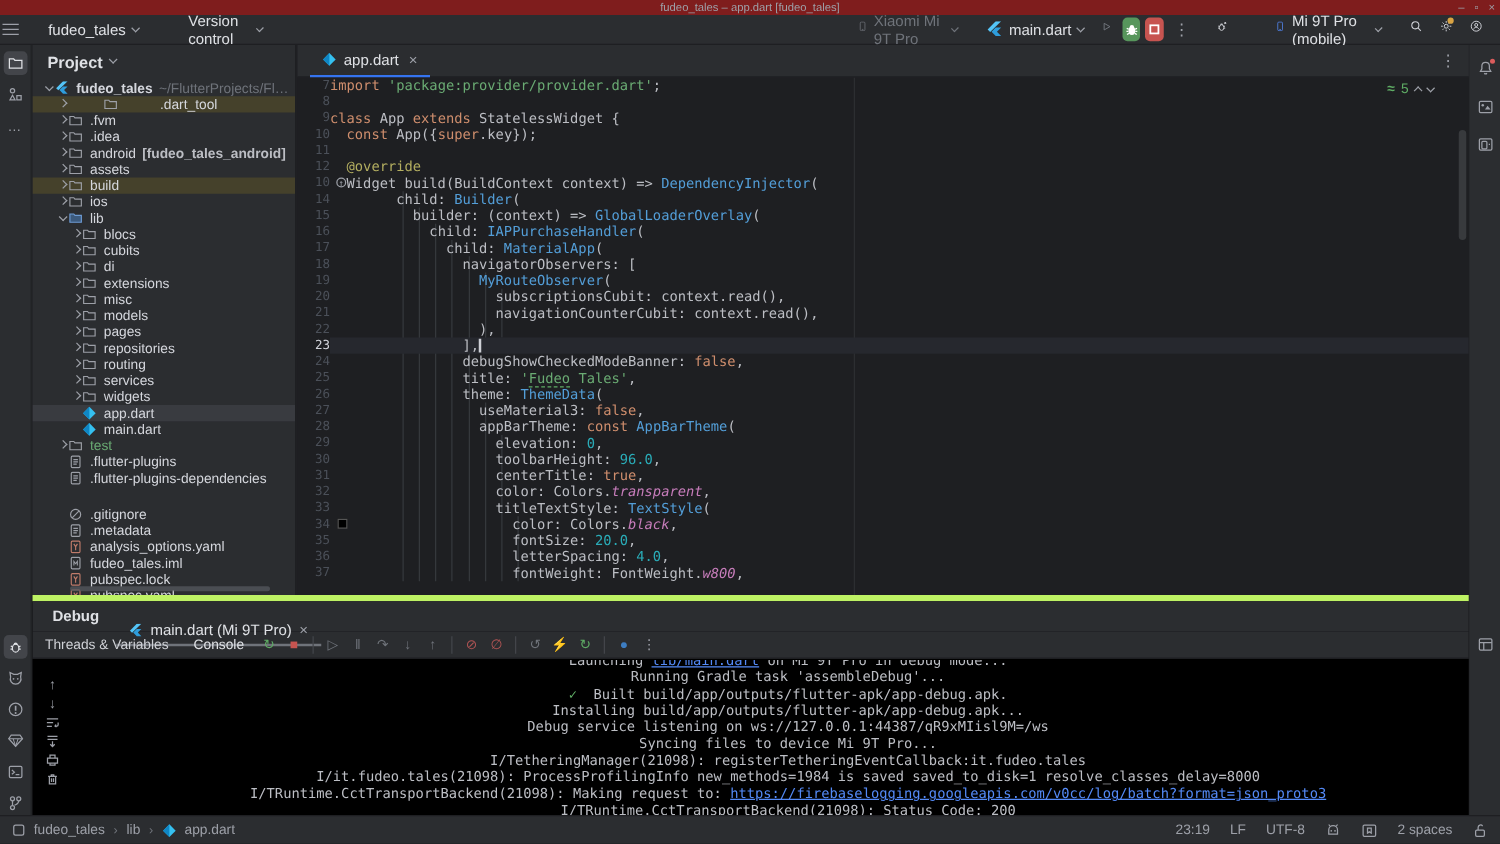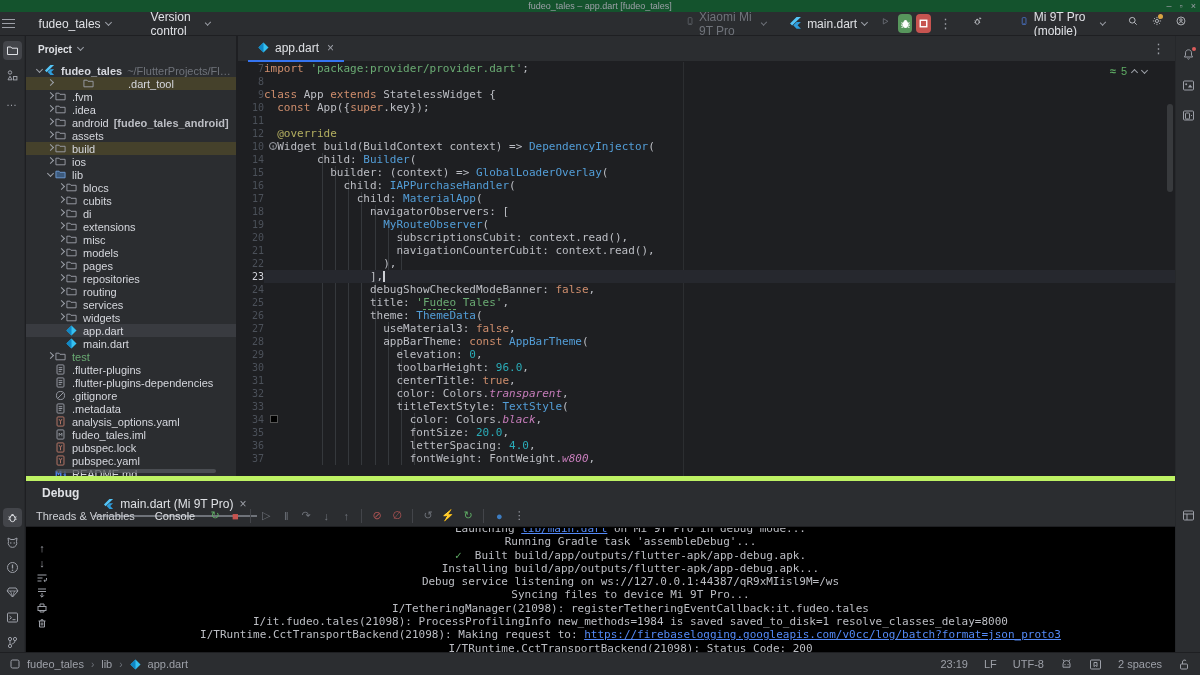--- a/index.html
+++ b/index.html
@@ -2,21 +2,21 @@
 <html><head>
 <meta charset="utf-8">
 <style>
   * { margin:0; padding:0; box-sizing:border-box; }
   html,body { width:1200px; height:675px; background:#1e1f22; overflow:hidden;
     font-family:"Liberation Sans", sans-serif; color:#dfe1e5; }
   .abs { position:absolute; }
   #app { position:relative; width:1200px; height:675px; }
 
   
-  #titlebar { left:0; top:0; width:1200px; height:12px; background:#14532d; }
+  #titlebar { left:0; top:0; width:1200px; height:12px; background:#7f1d1d; }
   #titlebar .title { width:100%; text-align:center; font-size:9px; color:#9da0a8; line-height:12px; }
   .winbtns { right:4px; top:0; height:12px; display:flex; gap:8px; align-items:center; color:#9da0a8; font-size:9px; }
 
   
   #menubar { left:0; top:12px; width:1200px; height:24px; background:#2b2d30; border-bottom:1px solid #1e1f22; display:flex; align-items:center; }
   .mb-item { display:flex; align-items:center; gap:5px; font-size:12px; color:#dfe1e5; padding:0 8px; height:20px; border-radius:4px; }
   .mb-dim { color:#6f737a; }
   .chev { width:5px; height:5px; border-right:1.4px solid currentColor; border-bottom:1.4px solid currentColor; transform:rotate(45deg); margin-top:-3px; display:inline-block; }
   .burger { width:13px; height:9px; border-top:1.5px solid #9da0a8; border-bottom:1.5px solid #9da0a8; position:relative; }
   .burger:after { content:""; position:absolute; left:0; right:0; top:2.5px; border-top:1.5px solid #9da0a8; }
@@ -30,21 +30,21 @@
 
   
   #leftstripe { left:0; top:36px; width:25px; height:616px; background:#2b2d30; border-right:1px solid #26282b; }
   #rightstripe { left:1175px; top:36px; width:25px; height:616px; background:#2b2d30; border-left:1px solid #26282b; }
   .stripe-btn { position:absolute; left:3px; width:19px; height:19px; border-radius:4px; display:flex; align-items:center; justify-content:center; color:#9da0a8; }
   .stripe-btn.active { background:#43454a; color:#dfe1e5; }
   .bell-dot { position:absolute; right:2px; top:2px; width:4px; height:4px; border-radius:50%; background:#db5c5c; }
 
   
   #projpanel { left:26px; top:36px; width:211px; height:440px; background:#2b2d30; border-right:1px solid #1e1f22; }
-  #projhead { height:26px; display:flex; align-items:center; gap:6px; padding-left:12px; font-size:10px; font-weight:bold; color:#dfe1e5; }
+  #projhead { height:26px; display:flex; align-items:center; gap:6px; padding-left:12px; font-size:13px; font-weight:bold; color:#dfe1e5; }
   #tree { position:absolute; top:28px; left:0; right:0; bottom:0; overflow:hidden; font-size:11px; }
   .trow { height:13px; display:flex; align-items:center; white-space:nowrap; color:#d5d7dd; }
   .trow .tchev { width:10px; display:flex; justify-content:center; color:#9da0a8; flex:none; }
   .trow .ticon { width:13px; height:11px; margin-right:4px; flex:none; display:flex; align-items:center; }
   .trow .ticon svg { width:11px; height:11px; }
   .trow.sel { background:#393b40; }
   .trow.excl { background:#45412b; }
   .trow .lbl-bold { font-weight:bold; }
   .trow .extra { color:#6f737a; margin-left:5px; overflow:hidden; text-overflow:ellipsis; }
   .trow .green { color:#6aab73; }
@@ -581,21 +581,21 @@
         <div class="trow" style="padding-left: 19px;">
           <span class="tchev"></span>
           <span class="ticon">
             <svg viewBox="0 0 12 12">
               <rect x="2.2" y="1" width="7.6" height="10" rx="1" fill="none" stroke="#9da0a8"></rect>
               <path d="M4 4h4M4 6h4M4 8h3" stroke="#9da0a8"></path>
             </svg>
           </span>
           <span>.flutter-plugins-dependencies</span>
         </div>
-        <div class="trow" style="padding-left: 19px;">
+        <div class="trow" style="padding-left: 19px; margin-top: 16px;">
           <span class="tchev"></span>
           <span class="ticon">
             <svg viewBox="0 0 12 12">
               <circle cx="6" cy="6" r="4.4" fill="none" stroke="#9da0a8"></circle>
               <path d="M3 9L9 3" stroke="#9da0a8"></path>
             </svg>
           </span>
           <span>.gitignore</span>
         </div>
         <div class="trow" style="padding-left: 19px;">

